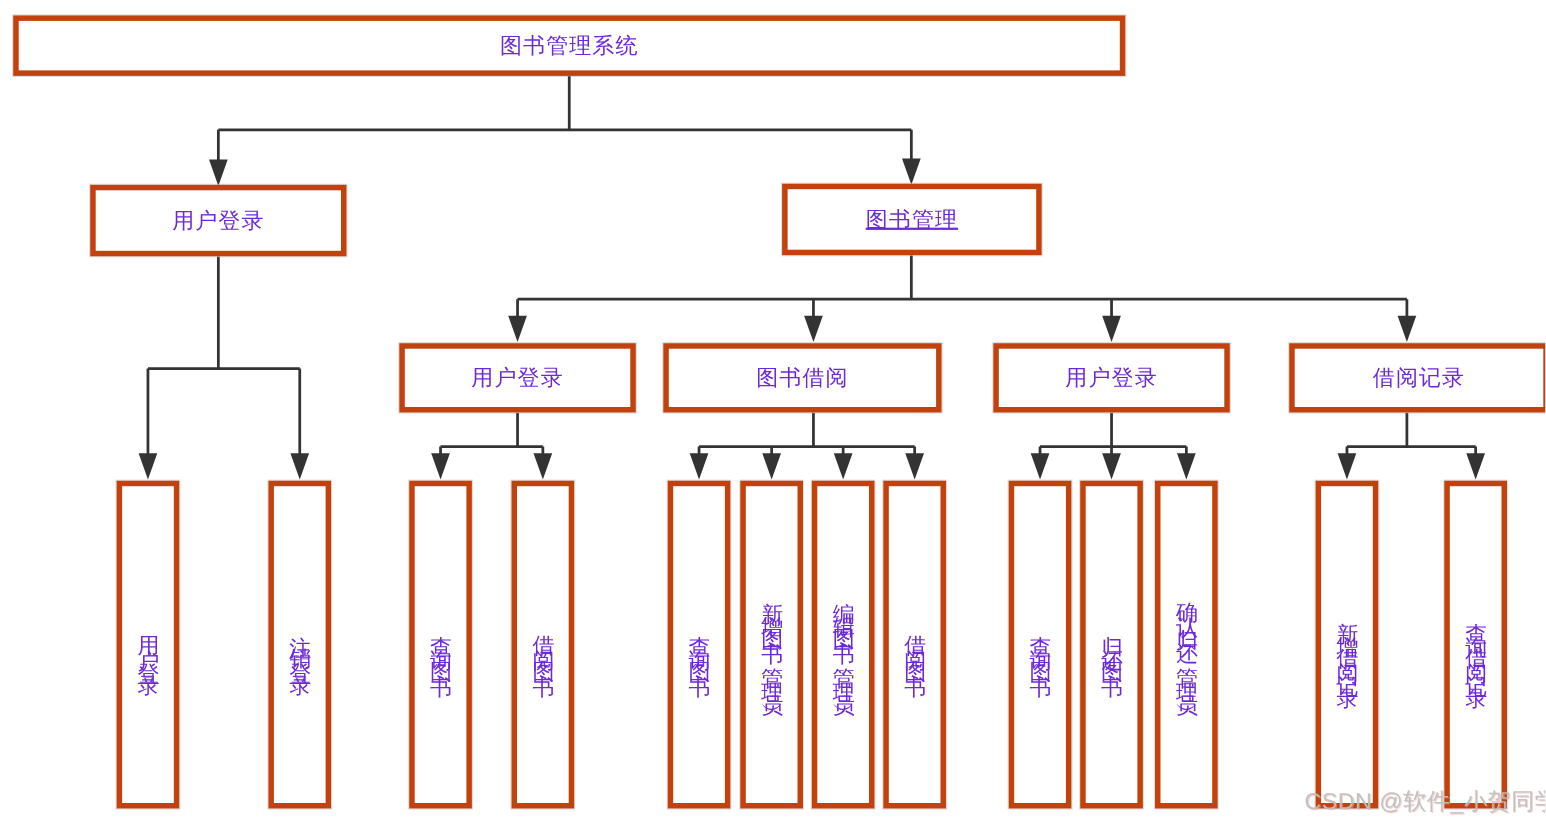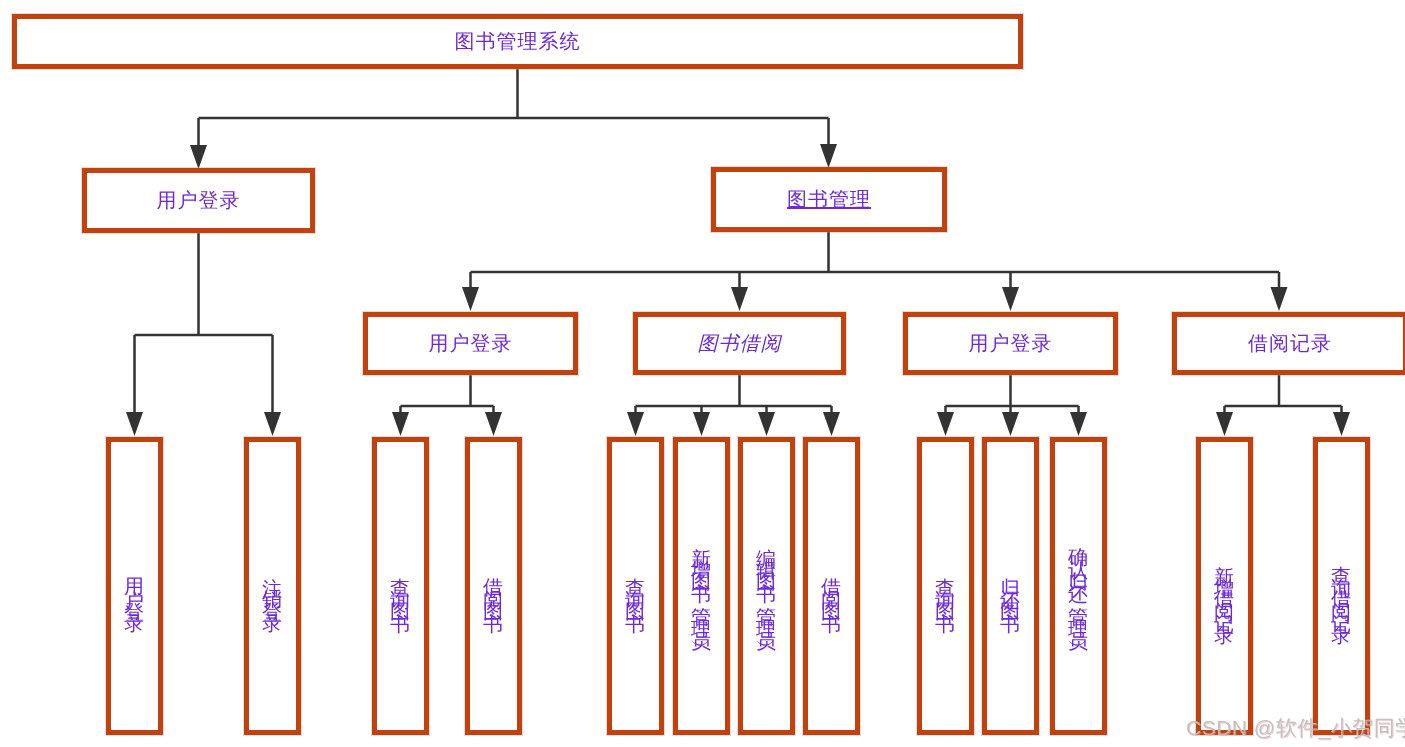--- a/index.html
+++ b/index.html
@@ -88,21 +88,21 @@
         <polygon points="1341.5,436 1333,412 1350,412"></polygon>
       </g>
   </svg>
 
   <div class="node hbox" style="left:12px; top:14px; width:1011px; height:55px;">图书管理系统</div>
 
   <div class="node hbox" style="left:82px; top:168px; width:233px; height:65px;">用户登录</div>
   <div class="node hbox" style="left:711px; top:167px; width:236px; height:65px;text-decoration:underline;">图书管理</div>
 
   <div class="node hbox" style="left:363px; top:312px; width:215px; height:63px;">用户登录</div>
-  <div class="node hbox" style="left:633px; top:312px; width:213px; height:63px;font-style:italic;">图书借阅</div>
+  <div class="node hbox" style="left:603px; top:312px; width:253px; height:63px;">图书借阅</div>
   <div class="node hbox" style="left:903px; top:312px; width:215px; height:63px;">用户登录</div>
   <div class="node hbox" style="left:1172px; top:312px; width:236px; height:63px;">借阅记录</div>
 
   <div class="node vbox" style="left:106px;">用户登录</div>
   <div class="node vbox" style="left:244px;">注销登录</div>
 
   <div class="node vbox" style="left:372px;">查询图书</div>
   <div class="node vbox" style="left:465px;">借阅图书</div>
 
   <div class="node vbox" style="left:607px;">查询图书</div>

